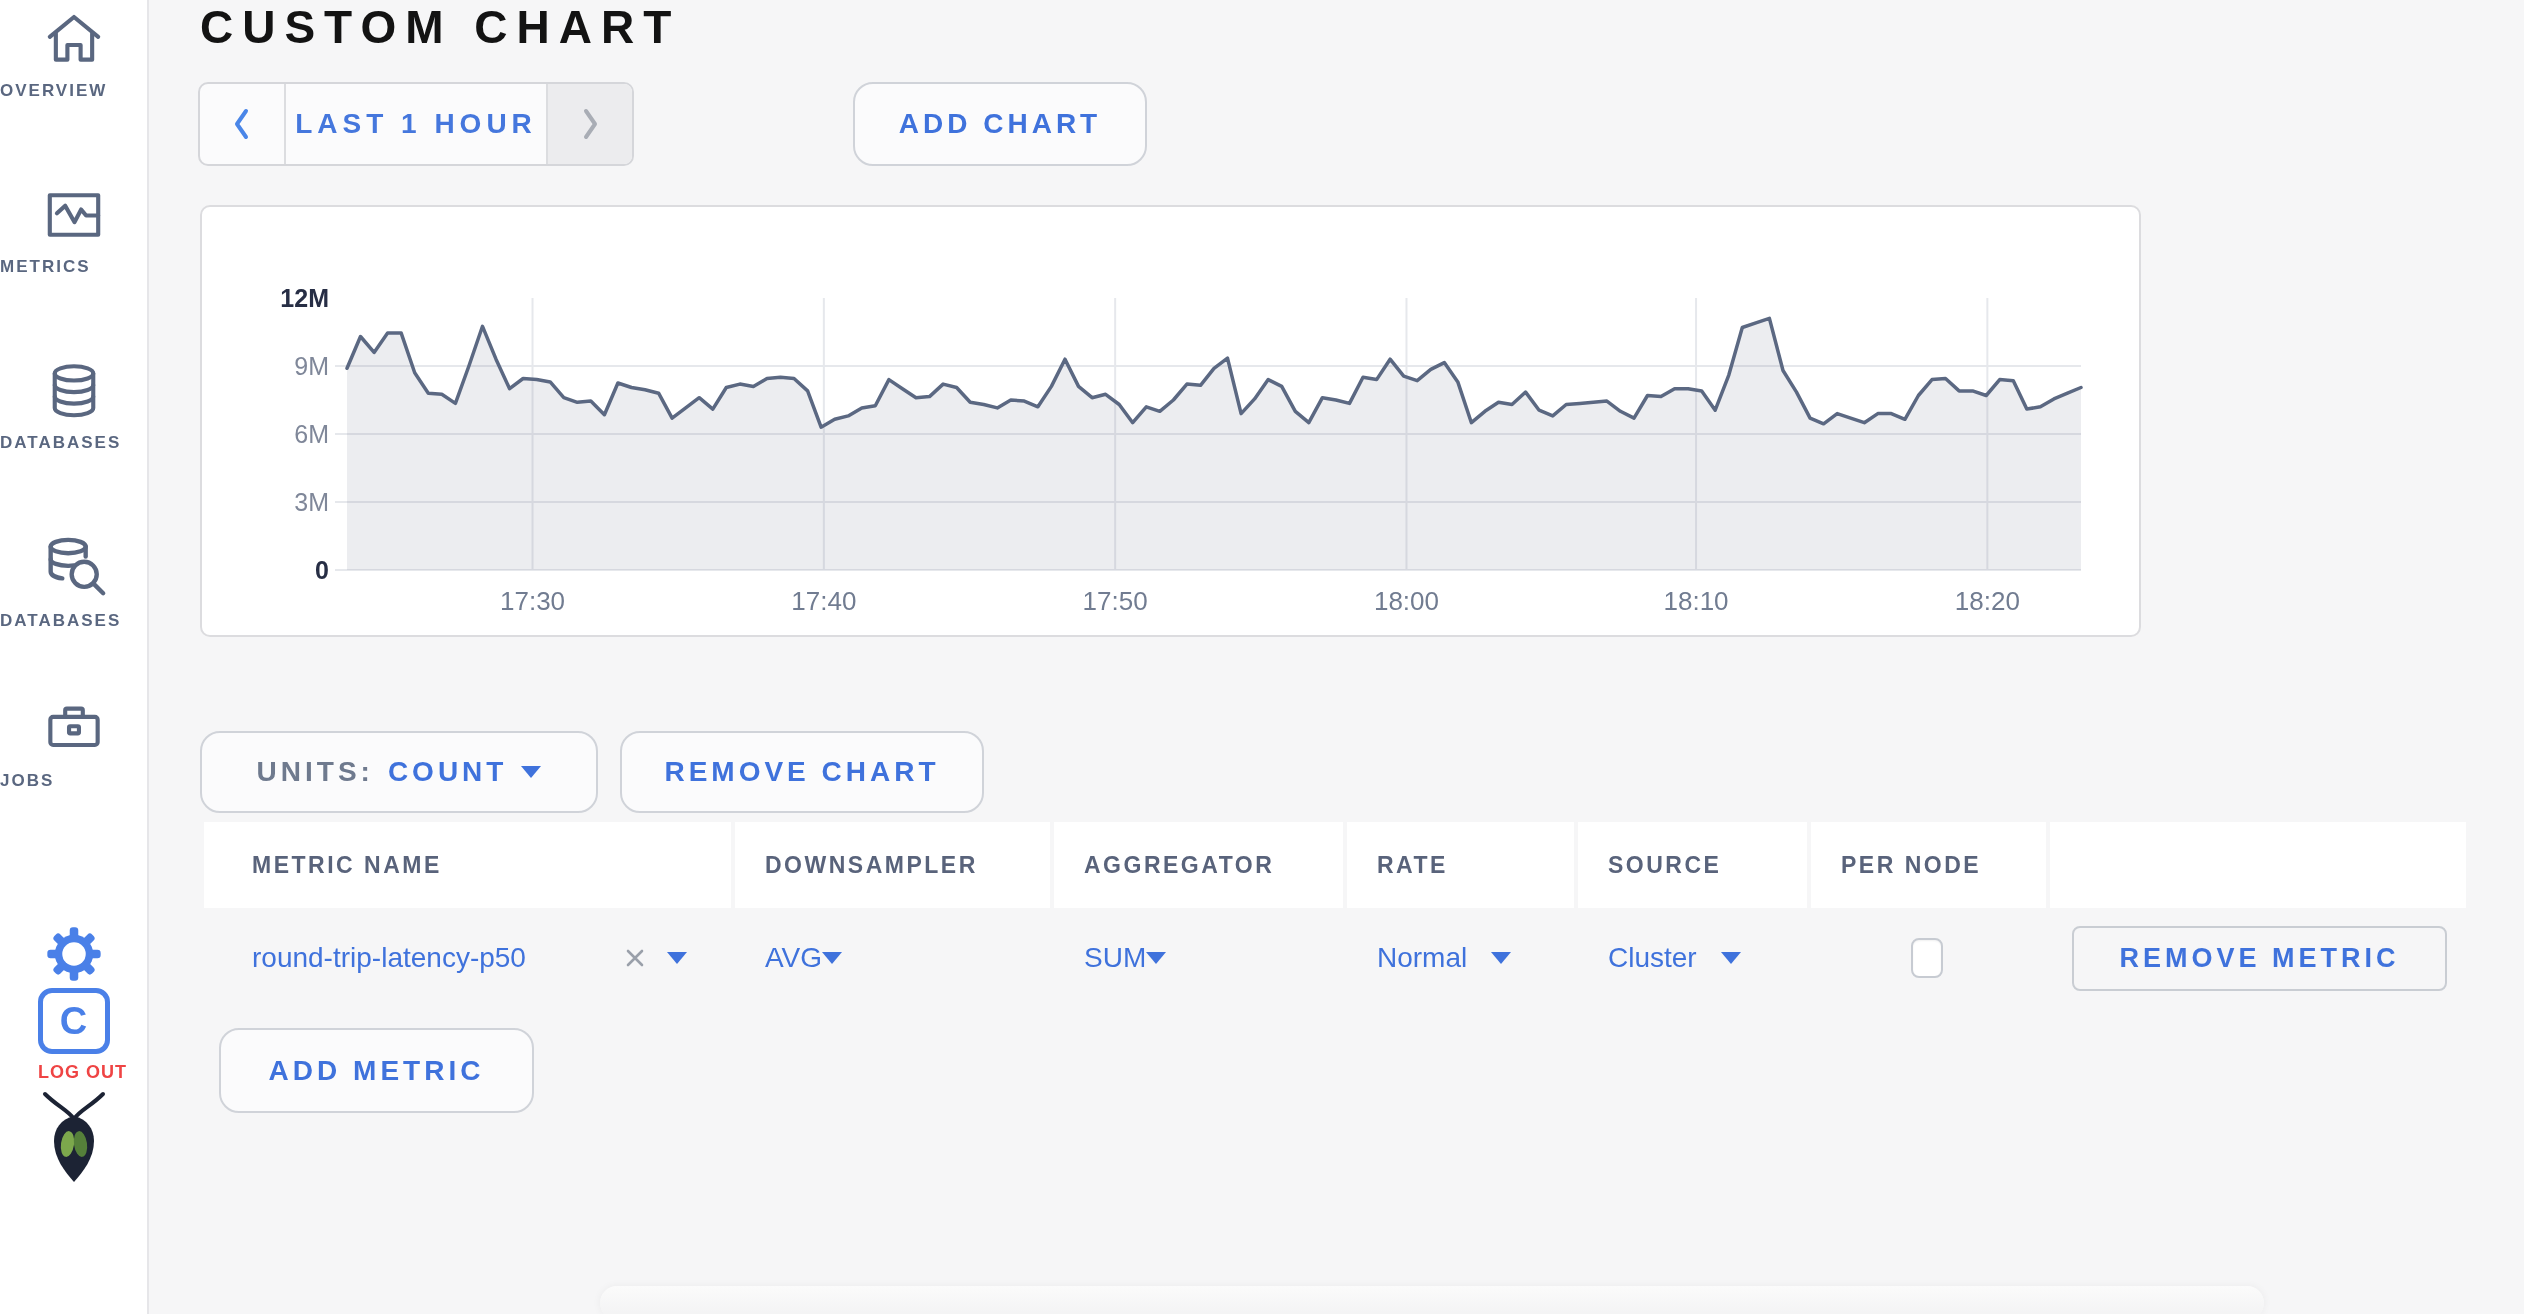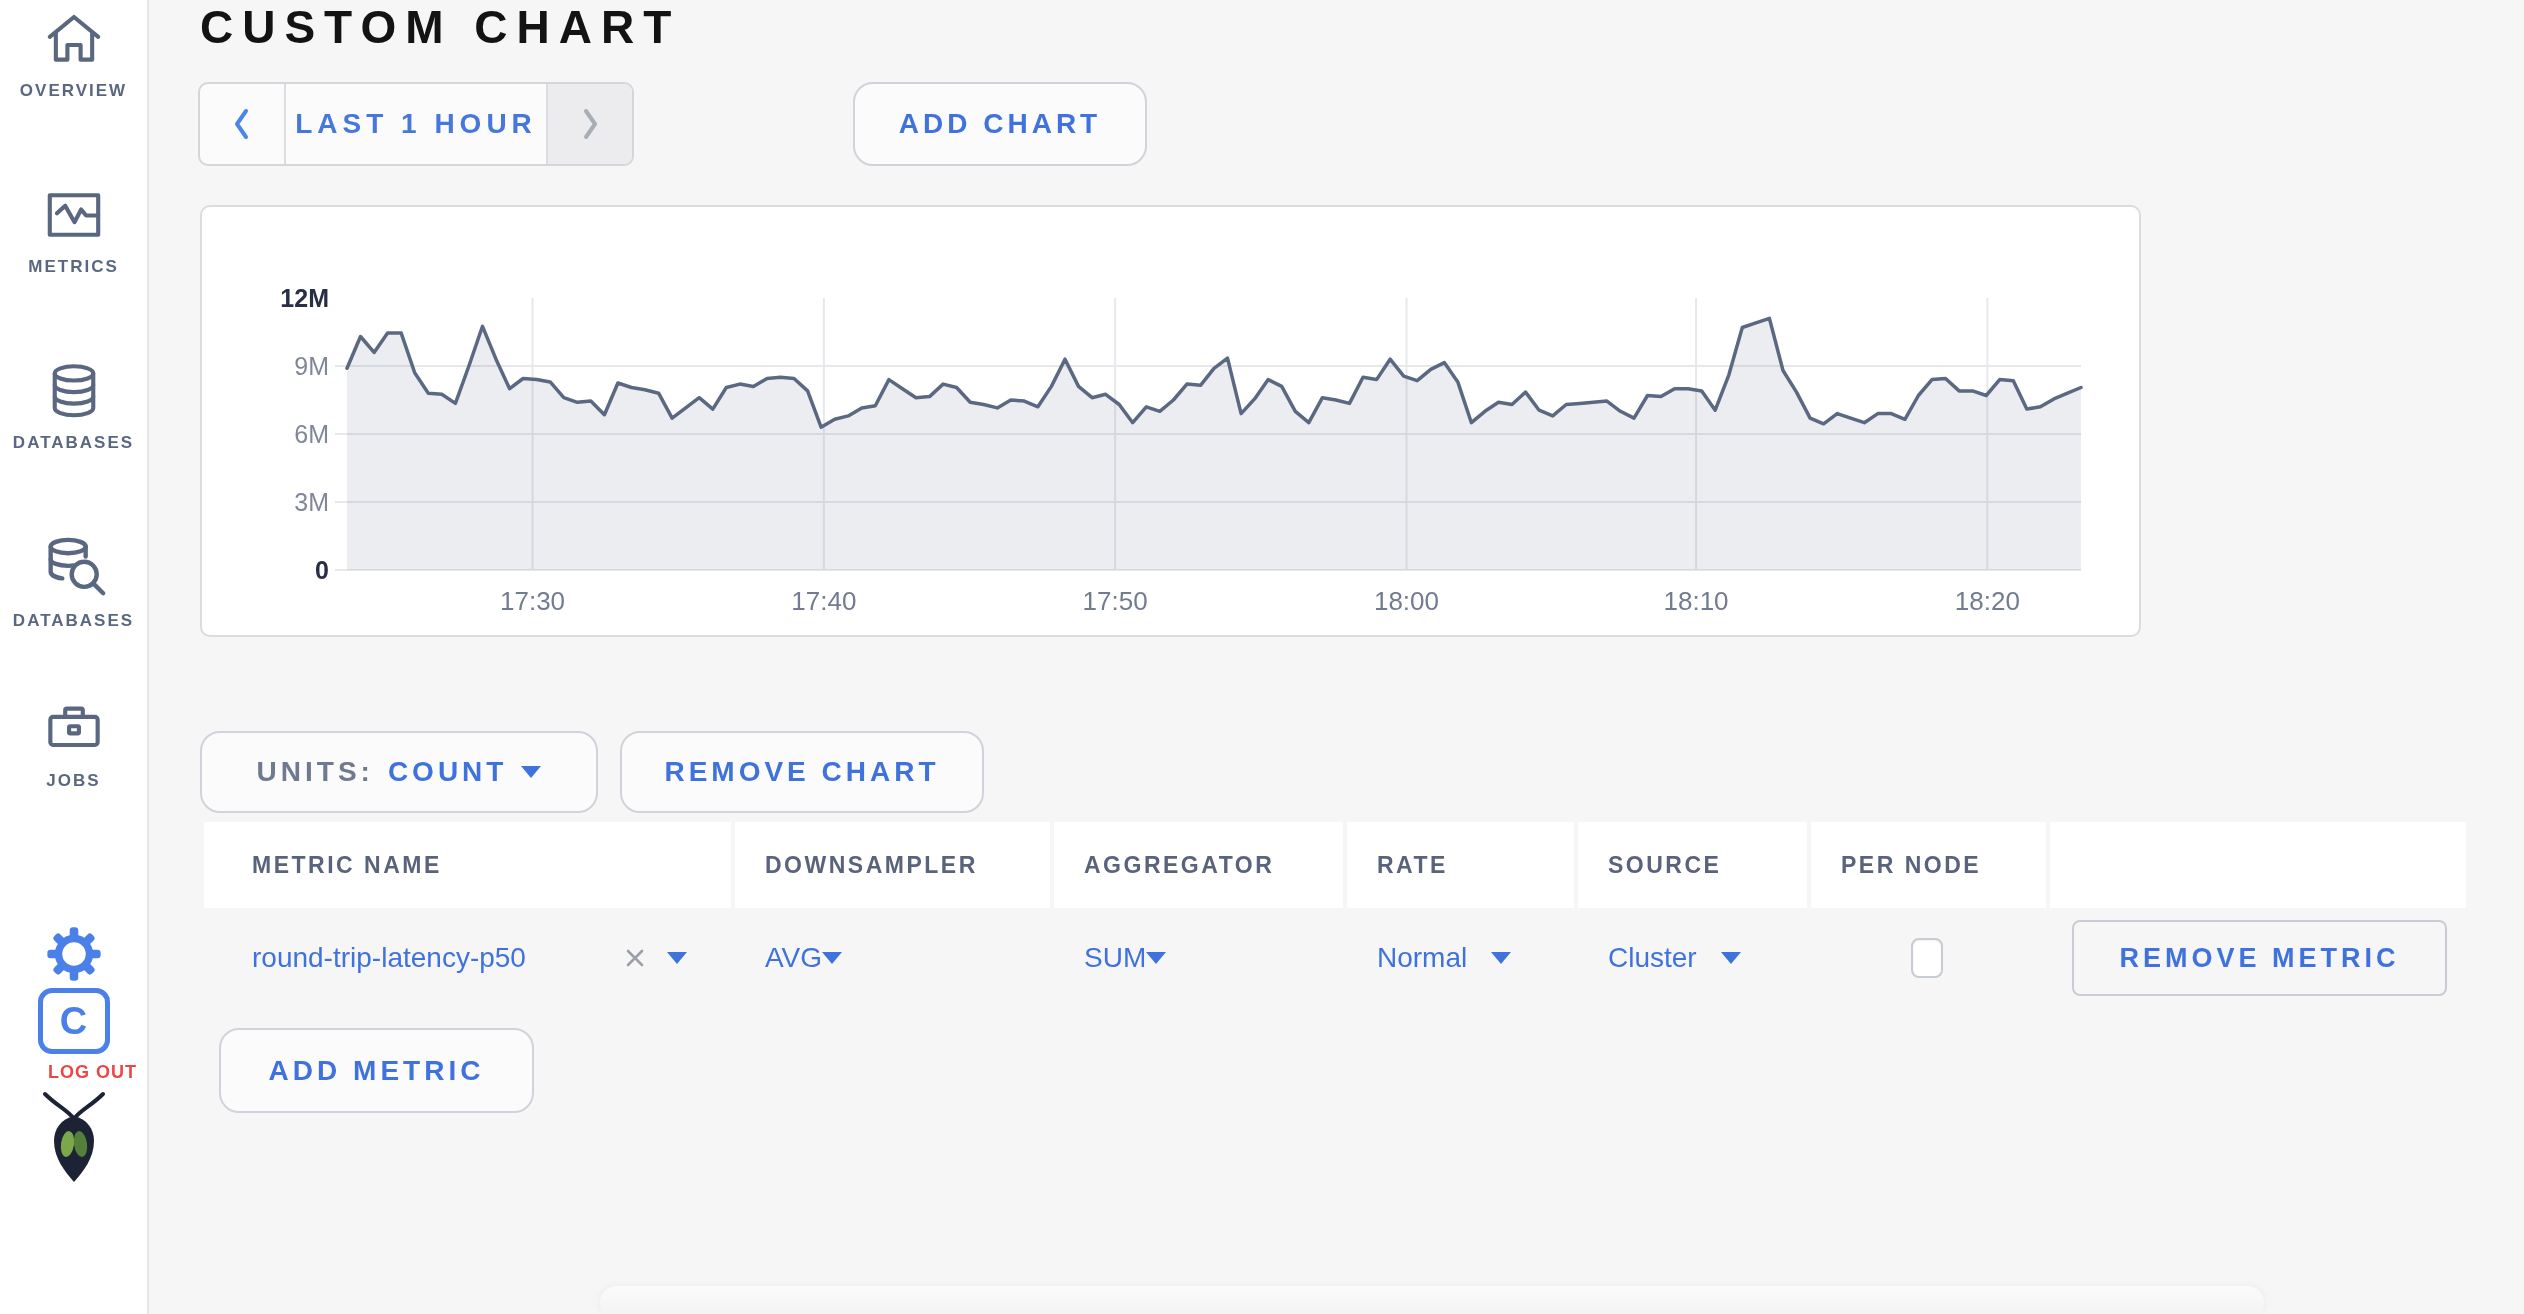--- a/index.html
+++ b/index.html
@@ -7,21 +7,21 @@
     width:2524px;height:1314px;position:relative;overflow:hidden;
     background:#f6f6f7;
     font-family:"Liberation Sans", sans-serif;
     -webkit-font-smoothing:antialiased;
   }
   
   #sidebar{
     position:absolute;left:0;top:0;bottom:0;width:147px;background:#ffffff;
     border-right:2px solid #e6e6e9;z-index:5;
   }
-  .nav-item{position:absolute;left:0;width:147px;text-align:center;cursor:pointer;}
+  .nav-item{position:absolute;left:0;width:147px;text-align:left;cursor:pointer;}
   .nav-item svg{display:block;margin:0 auto;}
   .nav-label{display:block;margin-top:9px;font-size:17px;font-weight:bold;
     letter-spacing:2px;color:#5a6780;}
   .icon-stroke{stroke:#5a6780;fill:none;stroke-width:1.5;stroke-linejoin:round;stroke-linecap:round;}
   #logout-label{display:block;margin-top:8px;font-size:18px;font-weight:bold;letter-spacing:1px;color:#ef4444;padding-left:38px;}
   #c-box{width:62px;height:56px;margin:0 auto;border:5px solid #4a80e8;border-radius:14px;
     display:flex;align-items:center;justify-content:center;
     color:#4a80e8;font-size:38px;font-weight:bold;}
   
   #page-title{position:absolute;left:200px;top:0px;font-size:46px;font-weight:bold;
@@ -59,21 +59,21 @@
   .c2{width:315px;} .c3{width:289px;} .c4{width:227px;} .c5{width:229px;} .c6{width:235px;}
   .c7{width:416px;padding-left:0;}
   .bcell{height:100px;display:flex;align-items:center;box-sizing:border-box;padding-left:30px;
     font-size:28px;color:#3f72dc;}
   .bcell.c1{padding-left:48px;justify-content:space-between;padding-right:44px;}
   .name-actions{display:flex;align-items:center;gap:20px;}
   .spread{padding-right:44px;}
   .gap24{gap:24px;}
   #per-node-checkbox{width:28px;height:36px;border:2px solid #c7cbd2;border-radius:8px;
     background:#fff;box-shadow:inset 0 1px 2px rgba(0,0,0,0.06);margin-left:70px;cursor:pointer;}
-  #remove-metric-btn{position:relative;margin-left:-8px;width:375px;height:76px;
+  #remove-metric-btn{position:relative;margin-left:-8px;width:375px;height:65px;
     background:transparent;border:2px solid #c9cdd3;border-radius:8px;
     display:flex;align-items:center;justify-content:center;
     font-size:27px;font-weight:bold;letter-spacing:4px;color:#3f72dc;cursor:pointer;box-sizing:border-box;}
   
   #h-scrollbar{position:absolute;left:600px;top:1286px;width:1664px;height:34px;border-radius:17px;
     background:linear-gradient(180deg,#fbfbfb,#f2f2f3);box-shadow:0 0 8px rgba(0,0,0,0.05);}
 </style>
 </head>
 <body>
 

